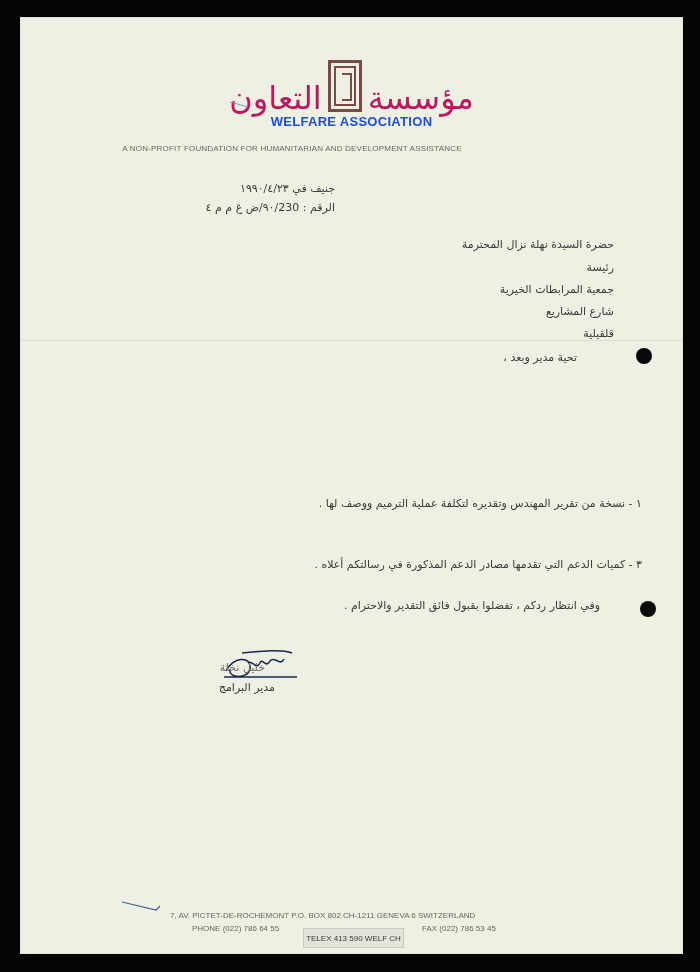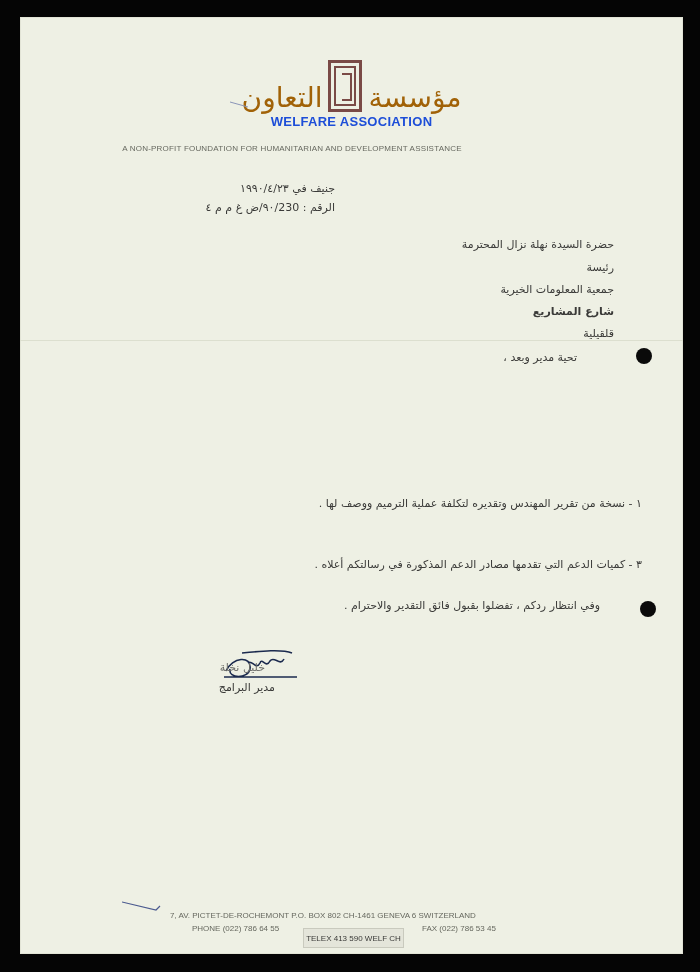--- a/index.html
+++ b/index.html
@@ -2,21 +2,21 @@
 <html><head>
 <meta charset="utf-8">
 <style>
   html, body { margin:0; padding:0; }
   body { width:700px; height:972px; background:#050505; position:relative; overflow:hidden; font-family:"DejaVu Sans", sans-serif; }
   .paper { position:absolute; left:20px; top:17px; width:663px; height:937px; background:#eef0e4; box-shadow: inset 0 0 0 1px #e2e4d6; }
   .fold { position:absolute; left:0; top:323px; width:100%; height:1px; background:#dcdfcf; }
   .hole { position:absolute; width:16px; height:16px; border-radius:50%; background:#0a0a0a; }
   .logo { position:absolute; left:0; top:35px; width:663px; text-align:center; }
   .logo-row { display:flex; justify-content:center; align-items:flex-end; gap:4px; height:60px; }
-  .logo-ar { font-family:"DejaVu Sans", sans-serif; color:#a16207; font-size:28px; line-height:28px; direction:rtl; }
+  .logo-ar { font-family:"DejaVu Sans", sans-serif; color:#be185d; font-size:32px; line-height:28px; direction:rtl; }
   .logo-mark { width:34px; height:52px; border:3px solid #7a4a46; box-sizing:border-box; position:relative; margin:0 2px; }
   .logo-mark::before { content:""; position:absolute; left:3px; right:3px; top:3px; bottom:3px; border:2px solid #7a4a46; }
   .logo-mark::after { content:""; position:absolute; left:11px; top:10px; width:8px; height:24px; border:2px solid #7a4a46; border-left:none; }
   .logo-en { color:#1d4ed8; font-weight:bold; font-family:"Liberation Sans", sans-serif; font-size:13px; letter-spacing:0.3px; margin-top:2px; }
   .tagline { position:absolute; left:0; top:127px; width:544px; text-align:center; font-family:"Liberation Sans", sans-serif; font-size:8px; color:#66685f; letter-spacing:0.2px; }
   .ar { direction:rtl; font-family:"DejaVu Sans", sans-serif; color:#3a3a38; font-size:11px; position:absolute; white-space:nowrap; }
   .ar-block { direction:rtl; text-align:justify; font-family:"DejaVu Sans", sans-serif; color:#3a3a38; font-size:11px; line-height:19.5px; position:absolute; }
   .footer { position:absolute; font-family:"Liberation Sans", sans-serif; font-size:8px; color:#66685f; white-space:nowrap; }
   .telex { position:absolute; left:283px; top:911px; width:101px; height:20px; background:#e4e5da; border:1px solid #c9cabe; font-family:"Liberation Sans", sans-serif; font-size:8px; color:#3a3a38; text-align:center; line-height:20px; box-sizing:border-box; }
   .sig { position:absolute; left:202px; top:632px; width:80px; height:36px; }
@@ -38,22 +38,22 @@
     </div>
     <div class="logo-en">WELFARE ASSOCIATION</div>
   </div>
   <div class="tagline">A NON-PROFIT FOUNDATION FOR HUMANITARIAN AND DEVELOPMENT ASSISTANCE</div>
 
   <div class="ar" style="right:348px; top:165px;">جنيف في ١٩٩٠/٤/٢٣</div>
   <div class="ar" style="right:348px; top:184px;">الرقم : ٩٠/230/ض غ م م ٤</div>
 
   <div class="ar" style="right:69px; top:221px;">حضرة السيدة نهلة نزال المحترمة</div>
   <div class="ar" style="right:69px; top:244px;">رئيسة</div>
-  <div class="ar" style="right:69px; top:266px;">جمعية المعلومات الخيرية</div>
-  <div class="ar" style="right:69px; top:288px;font-weight:bold;">شارع المشاريع</div>
+  <div class="ar" style="right:69px; top:266px;">جمعية المرابطات الخيرية</div>
+  <div class="ar" style="right:69px; top:288px;">شارع المشاريع</div>
   <div class="ar" style="right:69px; top:310px;">قلقيلية</div>
 
   <div class="ar" style="right:106px; top:334px;">تحية مدير وبعد ،</div>
 
 
   <div class="ar-block" style="left:102px; width:520px; top:477px;">١ - نسخة من تقرير المهندس وتقديره لتكلفة عملية الترميم ووصف لها .</div>
   <div class="ar-block" style="left:102px; width:520px; top:538px;">٣ - كميات الدعم التي تقدمها مصادر الدعم المذكورة في رسالتكم أعلاه .</div>
 
   <div class="ar" style="right:83px; top:582px;">وفي انتظار ردكم ، تفضلوا بقبول فائق التقدير والاحترام .</div>
 
@@ -63,17 +63,17 @@
   <div class="ar" style="right:418px; top:644px; color:#6d6e6a;">خليل نخلة</div>
   <div class="ar" style="right:408px; top:664px;">مدير البرامج</div>
 
   <svg class="pen-mark" style="left:102px; top:883px;" width="40" height="14" viewBox="0 0 40 14">
     <path d="M0 2 L34 10 L38 6" fill="none" stroke="#4b5a8f" stroke-width="1.2"></path>
   </svg>
   <svg class="pen-mark" style="left:210px; top:84px;" width="20" height="8" viewBox="0 0 20 8">
     <path d="M0 1 L18 6" fill="none" stroke="#8a95b8" stroke-width="1"></path>
   </svg>
 
-  <div class="footer" style="left:150px; top:894px;">7, AV. PICTET-DE-ROCHEMONT   P.O. BOX 802   CH-1461 GENEVA 6   SWITZERLAND</div>
+  <div class="footer" style="left:150px; top:894px;">7, AV. PICTET-DE-ROCHEMONT   P.O. BOX 802   CH-1211 GENEVA 6   SWITZERLAND</div>
   <div class="footer" style="left:172px; top:907px;">PHONE (022) 786 64 55</div>
   <div class="footer" style="left:402px; top:907px;">FAX (022) 786 53 45</div>
 </div>
 <div class="telex" style="left:303px; top:928px;">TELEX 413 590 WELF CH</div>
 
 </body></html>

